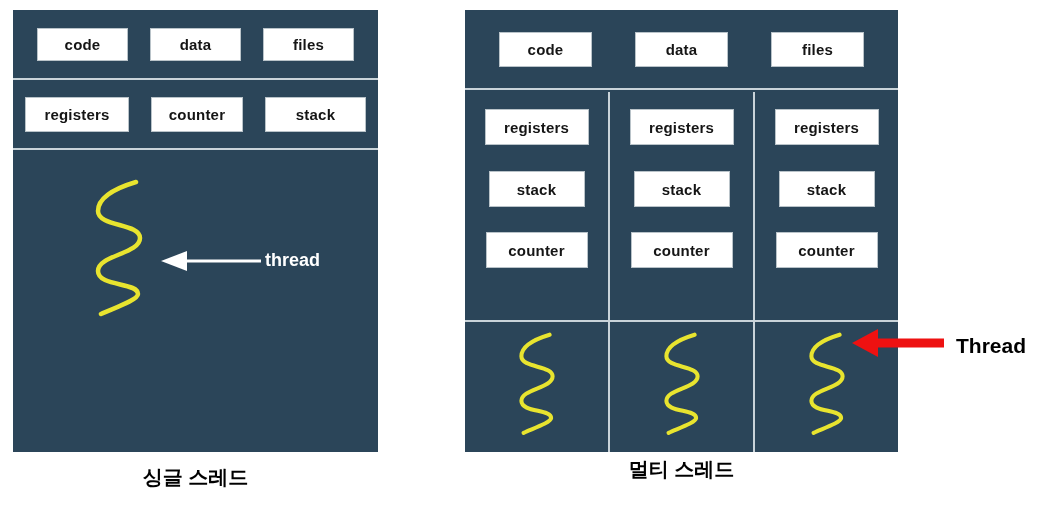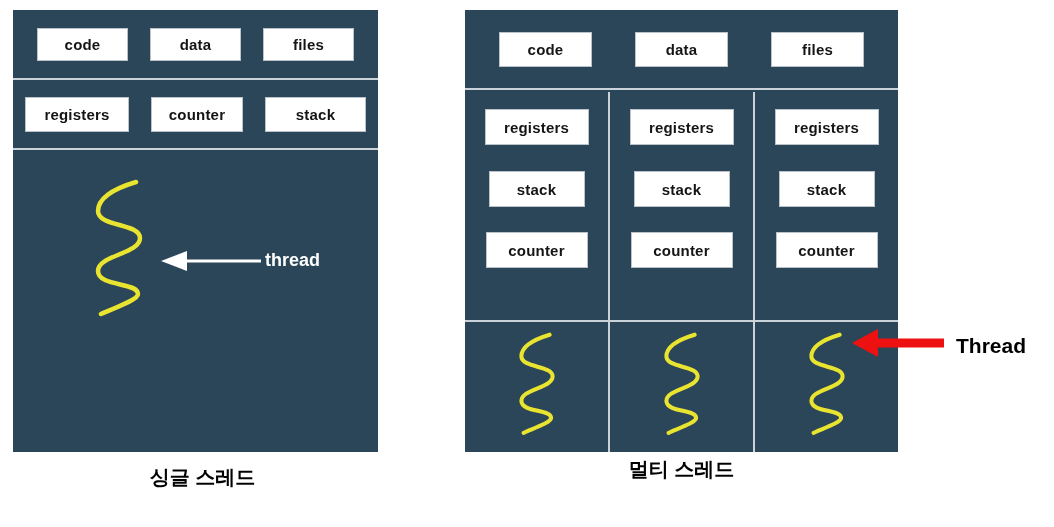--- a/index.html
+++ b/index.html
@@ -98,21 +98,21 @@
     position: absolute; left: 956px; top: 334px;
     color: #000000; font-weight: bold; font-size: 21px;
   }
   .caption {
     position: absolute;
     text-align: center;
     font-weight: bold;
     font-size: 20px;
     color: #000000;
   }
-  #single-caption { left: 20px;  top: 464px; width: 365px; }
+  #single-caption { left: 13px;  top: 464px; width: 365px; }
   #multi-caption  { left: 465px; top: 456px; width: 433px; }
 </style>
 </head>
 <body>
 
 <div class="canvas">
 
   <div class="panel" id="single-panel">
 
     <div class="sp-row1">

